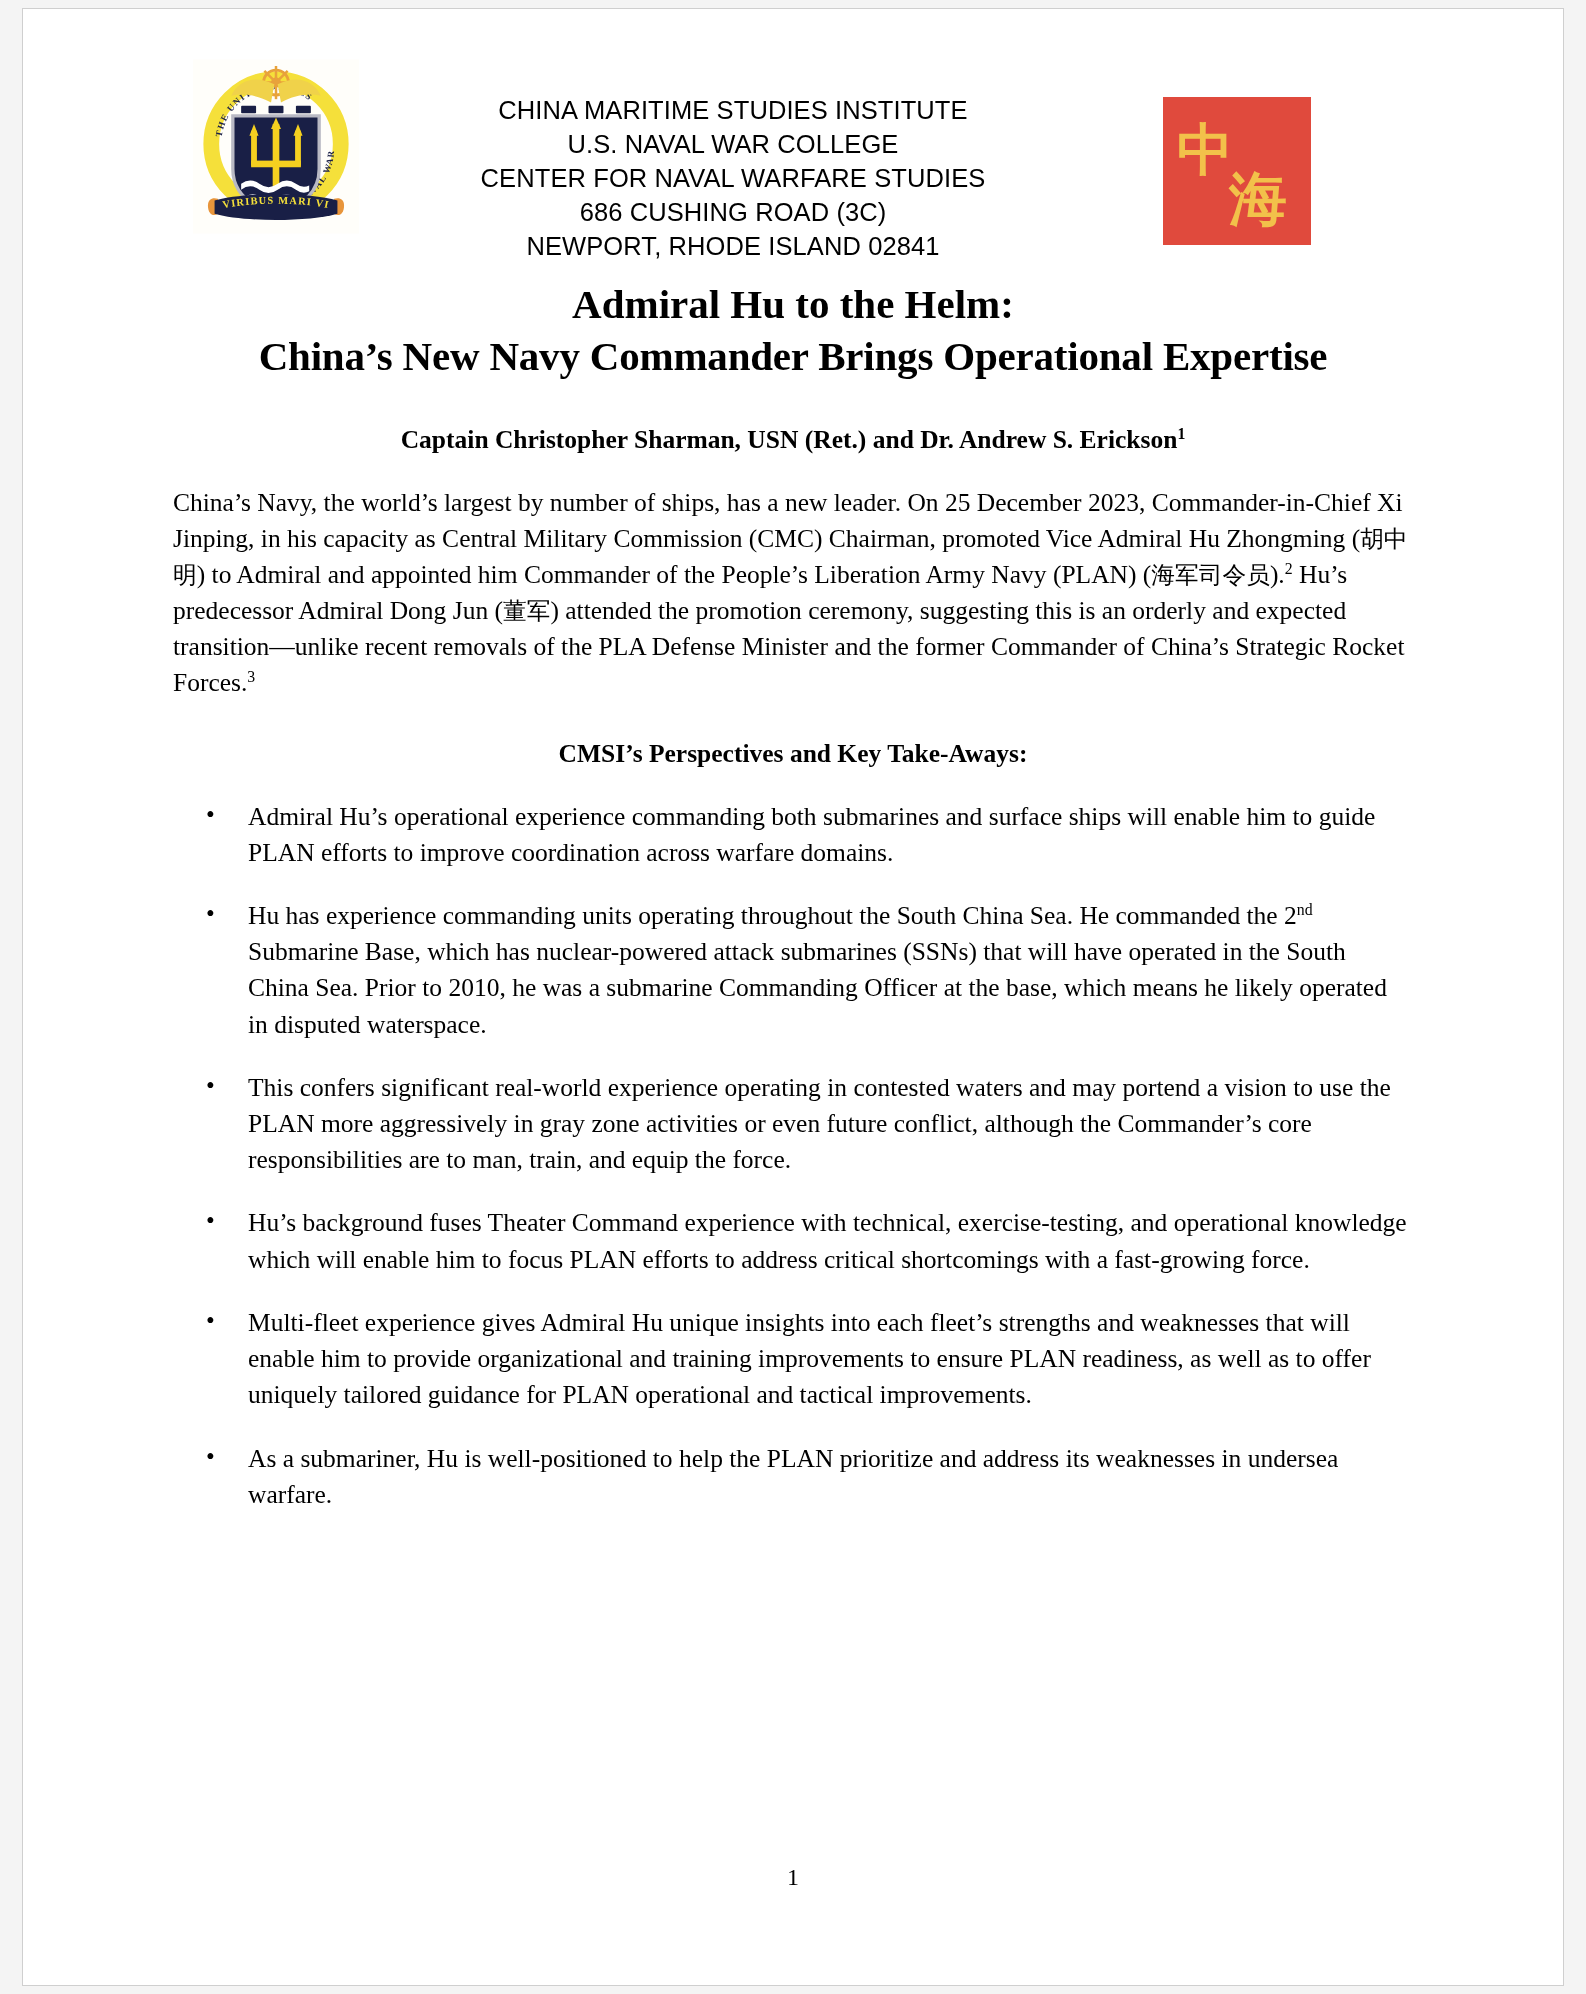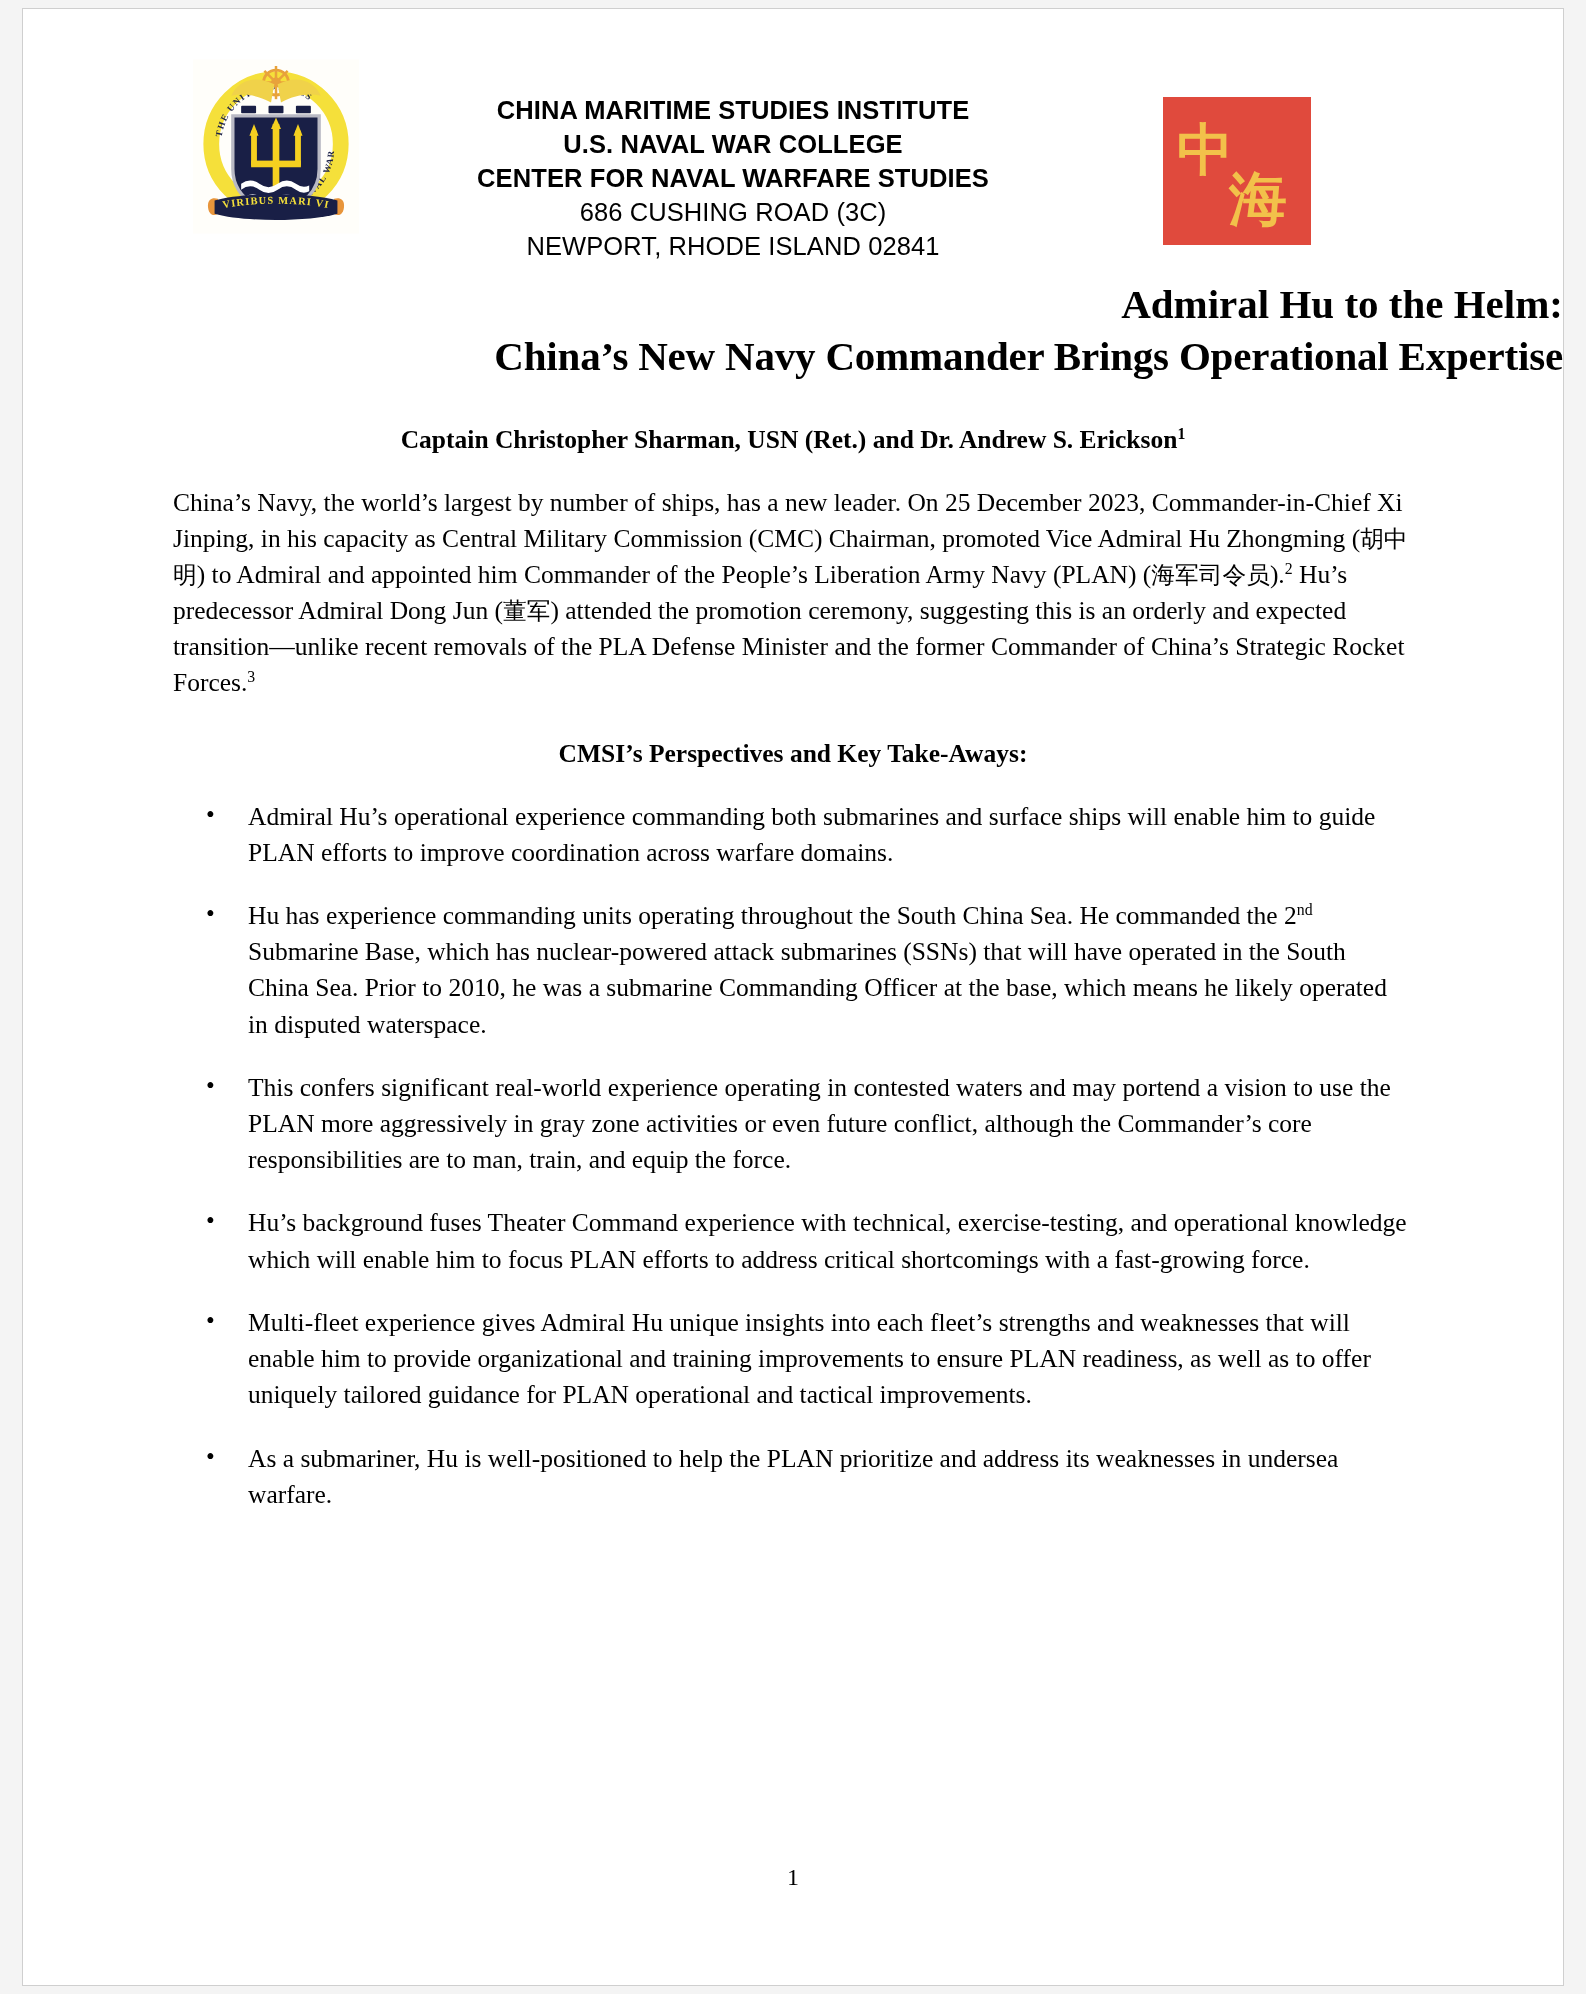--- a/index.html
+++ b/index.html
@@ -48,21 +48,21 @@
     width: 740px;
     text-align: center;
     font-family: "Liberation Sans", "DejaVu Sans", sans-serif;
     color: #000;
   }
   .org-lines .l {
     line-height: 1.33;
     letter-spacing: 0.1px;
   }
   .org-lines .bold {
-    font-weight: bold;
+    font-weight: normal;
     font-size: 25.5px;
   }
   .org-lines .reg {
     font-weight: normal;
     font-size: 25.5px;
   }
 
   .cmsi-seal {
     position: absolute;
     left: 1140px;
@@ -77,21 +77,21 @@
   .note-line {
     text-align: center;
     font-family: "Liberation Sans", "DejaVu Sans", sans-serif;
     font-weight: bold;
     font-size: 37px;
     letter-spacing: -0.3px;
     margin-top: 44px;
   }
 
   .title {
-    text-align: right;
+    text-align: center;
     font-weight: bold;
     font-size: 41px;
     line-height: 1.28;
     margin-top: 44px;
   }
   .title .l2 { letter-spacing: -0.2px; }
 
   .authors {
     text-align: center;
     font-weight: bold;

